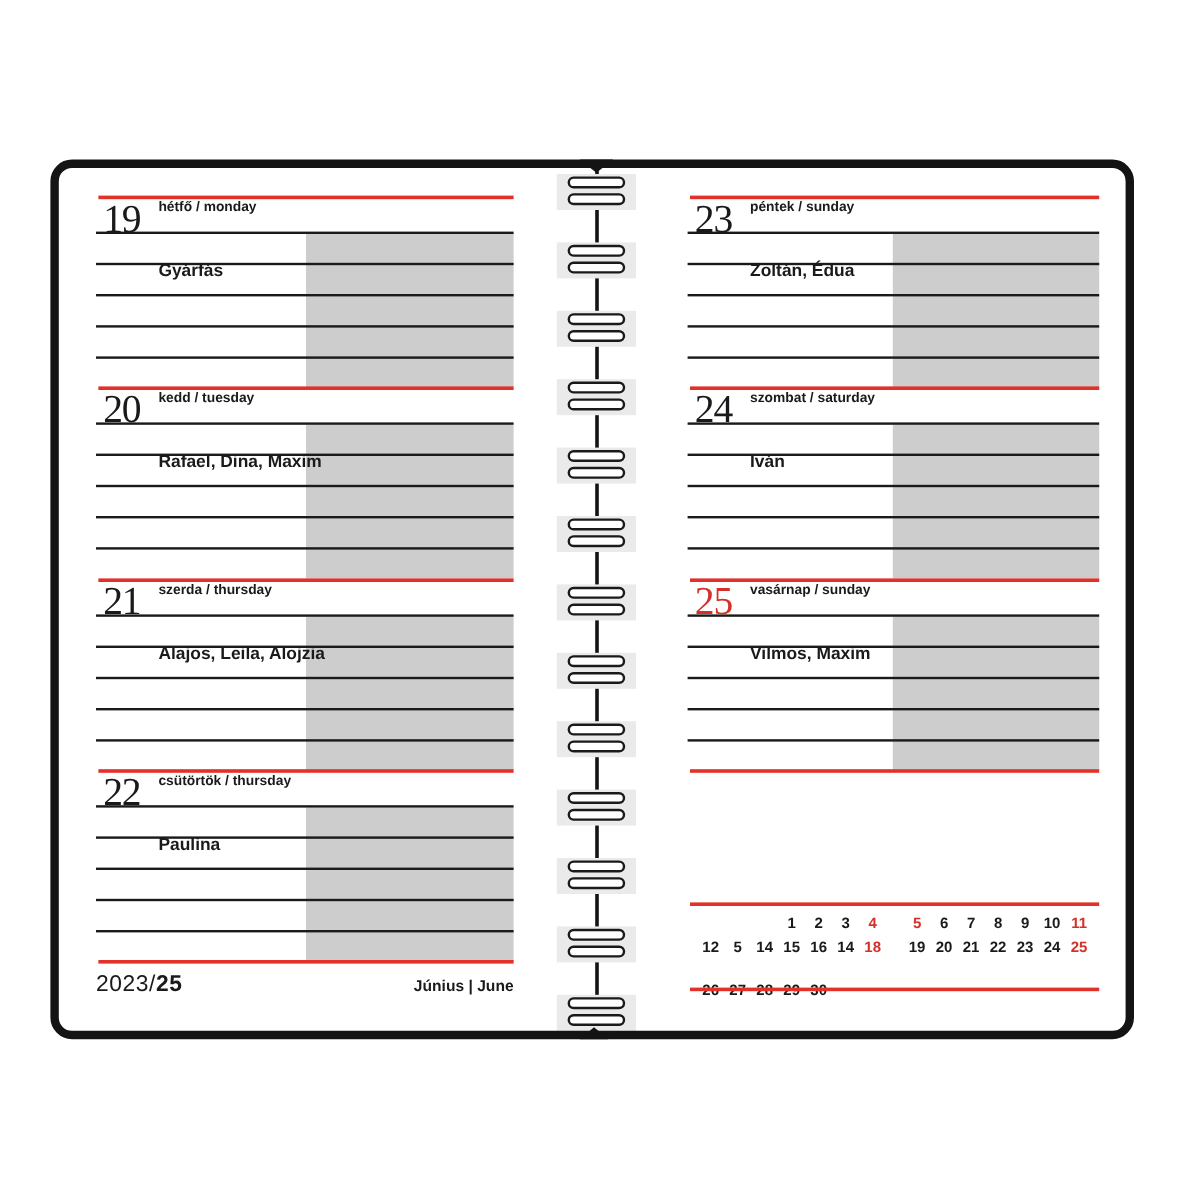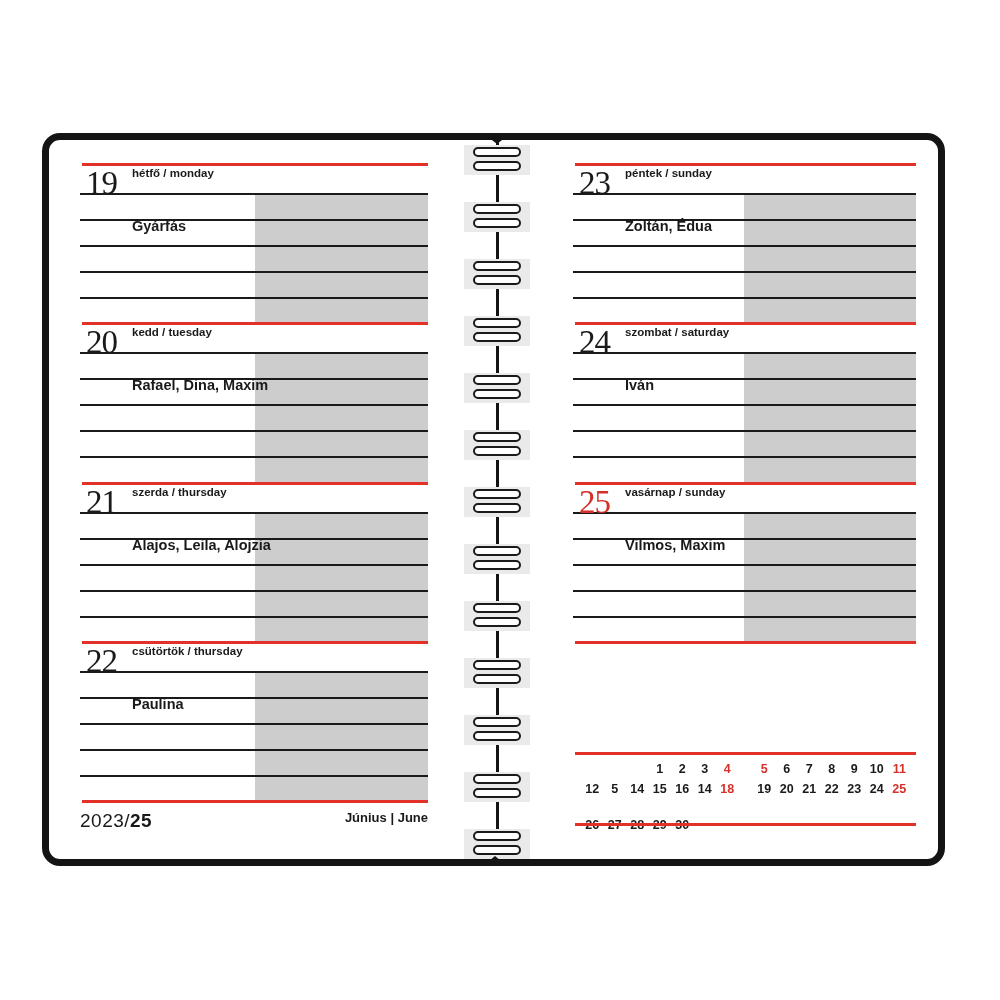--- a/index.html
+++ b/index.html
@@ -21,21 +21,21 @@
   .rule{position:absolute;left:0;right:0;height:2.4px;background:#1a1a1a;z-index:2;}
   .r1{top:30px;}.r2{top:56px;}.r3{top:82px;}.r4{top:108px;}.r5{top:134px;}
   .daynum{position:absolute;left:6px;top:4px;width:44px;font-family:"Liberation Serif", serif;
           font-size:33px;line-height:1;color:#1a1a1a;letter-spacing:-1px;z-index:3;}
   .daynum.sun{color:#d5302a;}
   .daymeta{position:absolute;left:52px;top:4px;z-index:3;color:#1a1a1a;}
   .daylabel{font-size:11.5px;font-weight:700;line-height:13px;}
   .daynames{font-size:14.5px;font-weight:700;line-height:16px;margin-top:38px;}
   
   .footer{position:absolute;left:0;right:0;top:677px;display:flex;justify-content:space-between;
-          align-items:flex-start;color:#1a1a1a;}
+          align-items:center;color:#1a1a1a;}
   .yearweek{font-size:19px;font-weight:400;letter-spacing:0.5px;}
   .yearweek b{font-weight:700;}
   .monthlabel{font-size:13px;font-weight:700;}
   
   .minical{position:absolute;left:0;right:0;top:610px;height:95px;}
   .minical .cline{position:absolute;left:2px;right:0;height:3px;background:#e23128;}
   .cline-top{top:9px;}  .cline-bot{top:80px;}
   .crow{position:absolute;left:0;right:0;height:20px;font-size:12.5px;font-weight:700;color:#1a1a1a;}
   .crow1{top:16px;}.crow2{top:36px;}.crow3{top:72px;}
   .wk{position:absolute;top:0;height:20px;display:flex;}

